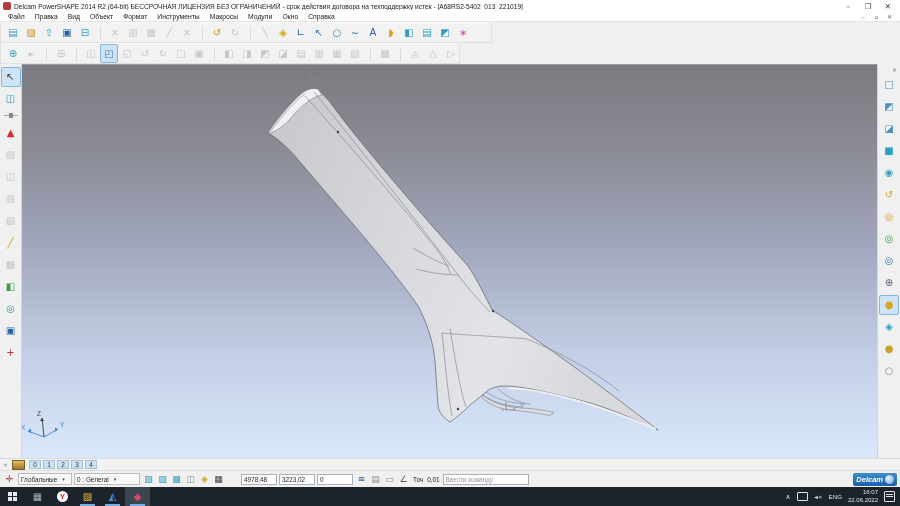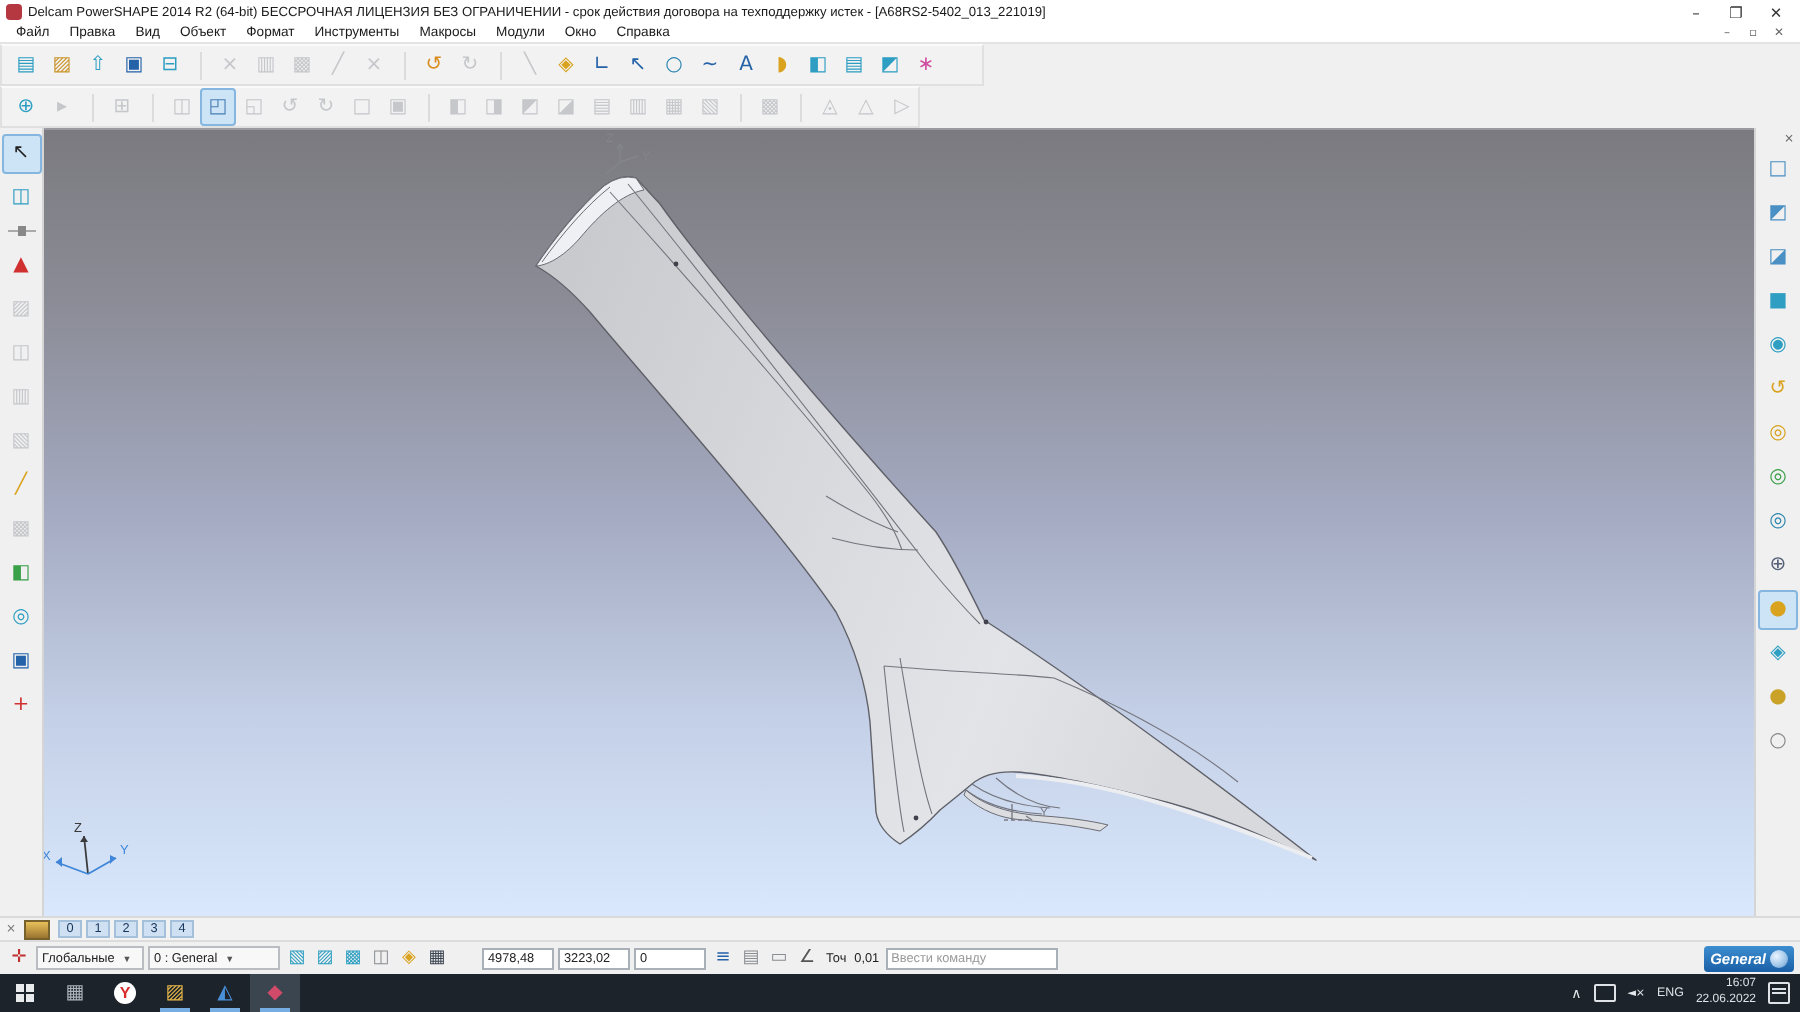--- a/index.html
+++ b/index.html
@@ -497,21 +497,21 @@
           <span style="color: rgb(138, 141, 146);">▭</span>
         </span>
         <span class="sb-ico">
           <span style="color: rgb(85, 85, 85);">∠</span>
         </span>
       </span>
     <span class="tol">Точ</span>
     <span class="tol">0,01</span>
     <span class="field cmd-input">Ввести команду</span>
     <span class="delcam-badge">
-      <span>General</span>
+      <span>Delcam</span>
       <span class="badge-globe"></span>
     </span>
   </div>
 
   <div class="taskbar">
     <span class="tb-app">
       <span class="start-grid">
           <i></i>
           <i></i>
           <i></i>

